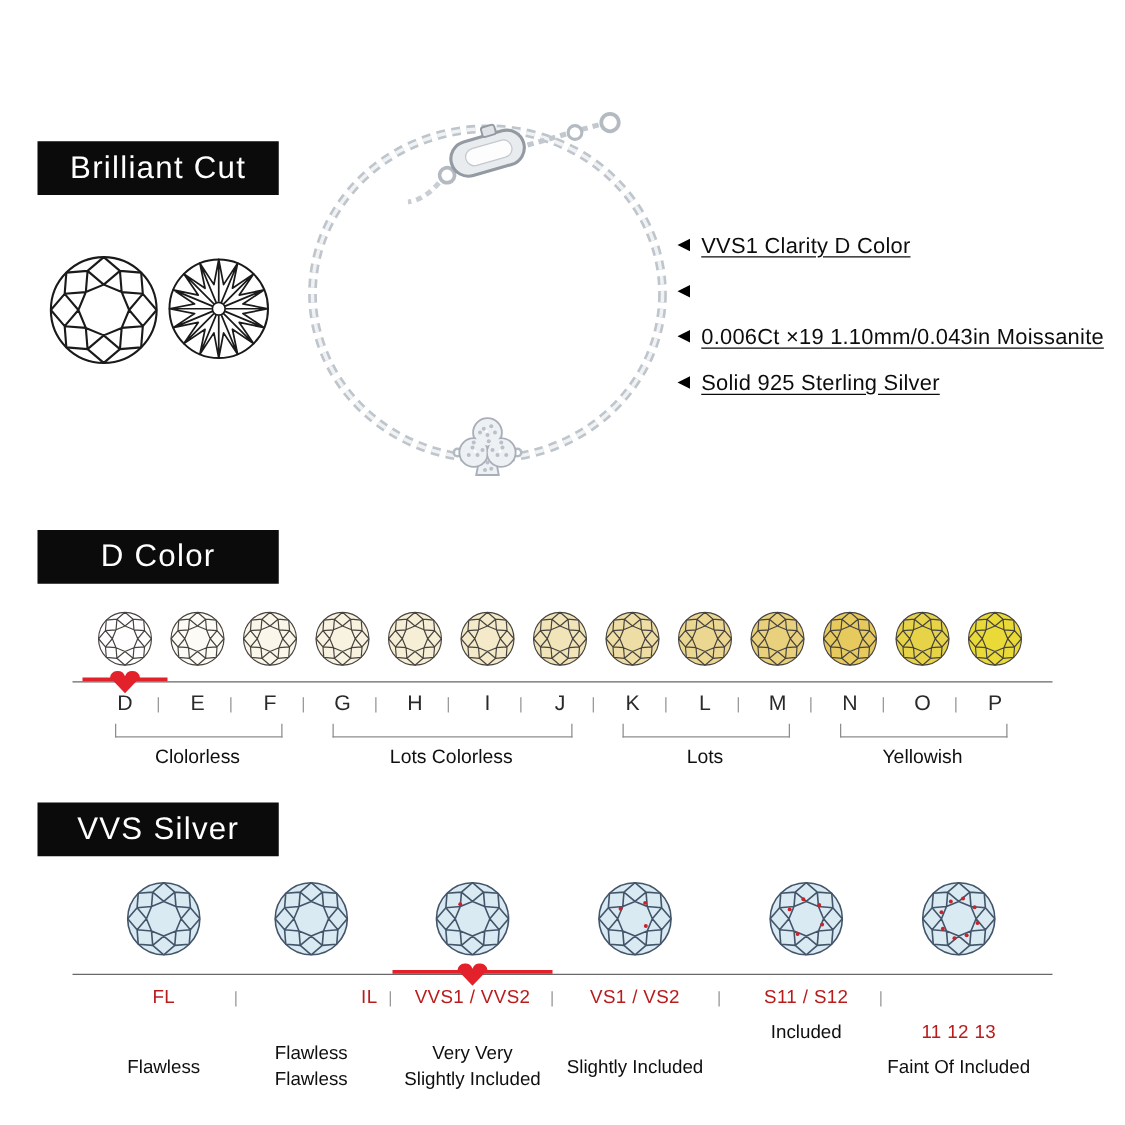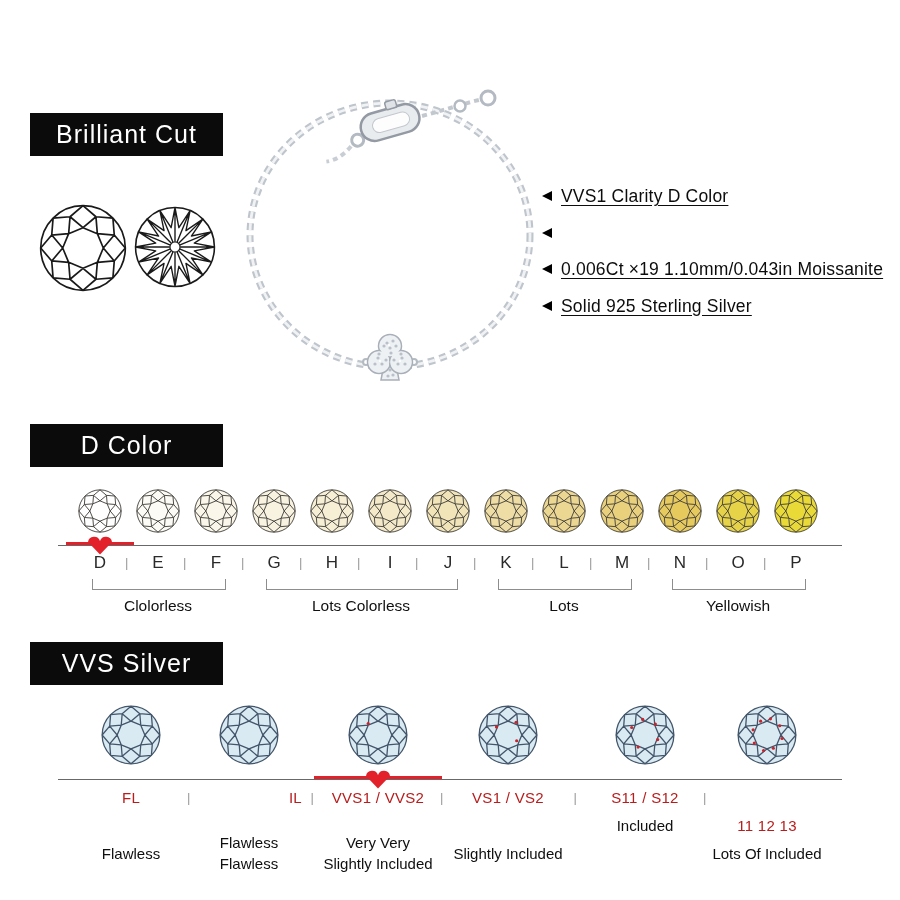--- a/index.html
+++ b/index.html
@@ -346,17 +346,17 @@
         <div>Very Very</div>
         <div>Slightly Included</div>
       </div>
       <div class="desc" style="left:423px;top:831px;">
         <div>Slightly Included</div>
       </div>
       <div class="desc" style="left:560px;top:803px;">
         <div>Included</div>
       </div>
       <div class="desc" style="left:682px;top:831px;">
-        <div>Lots Of Included</div>
+        <div>Faint Of Included</div>
       </div>
     </div>
 
 </div>
 
 </body></html>

